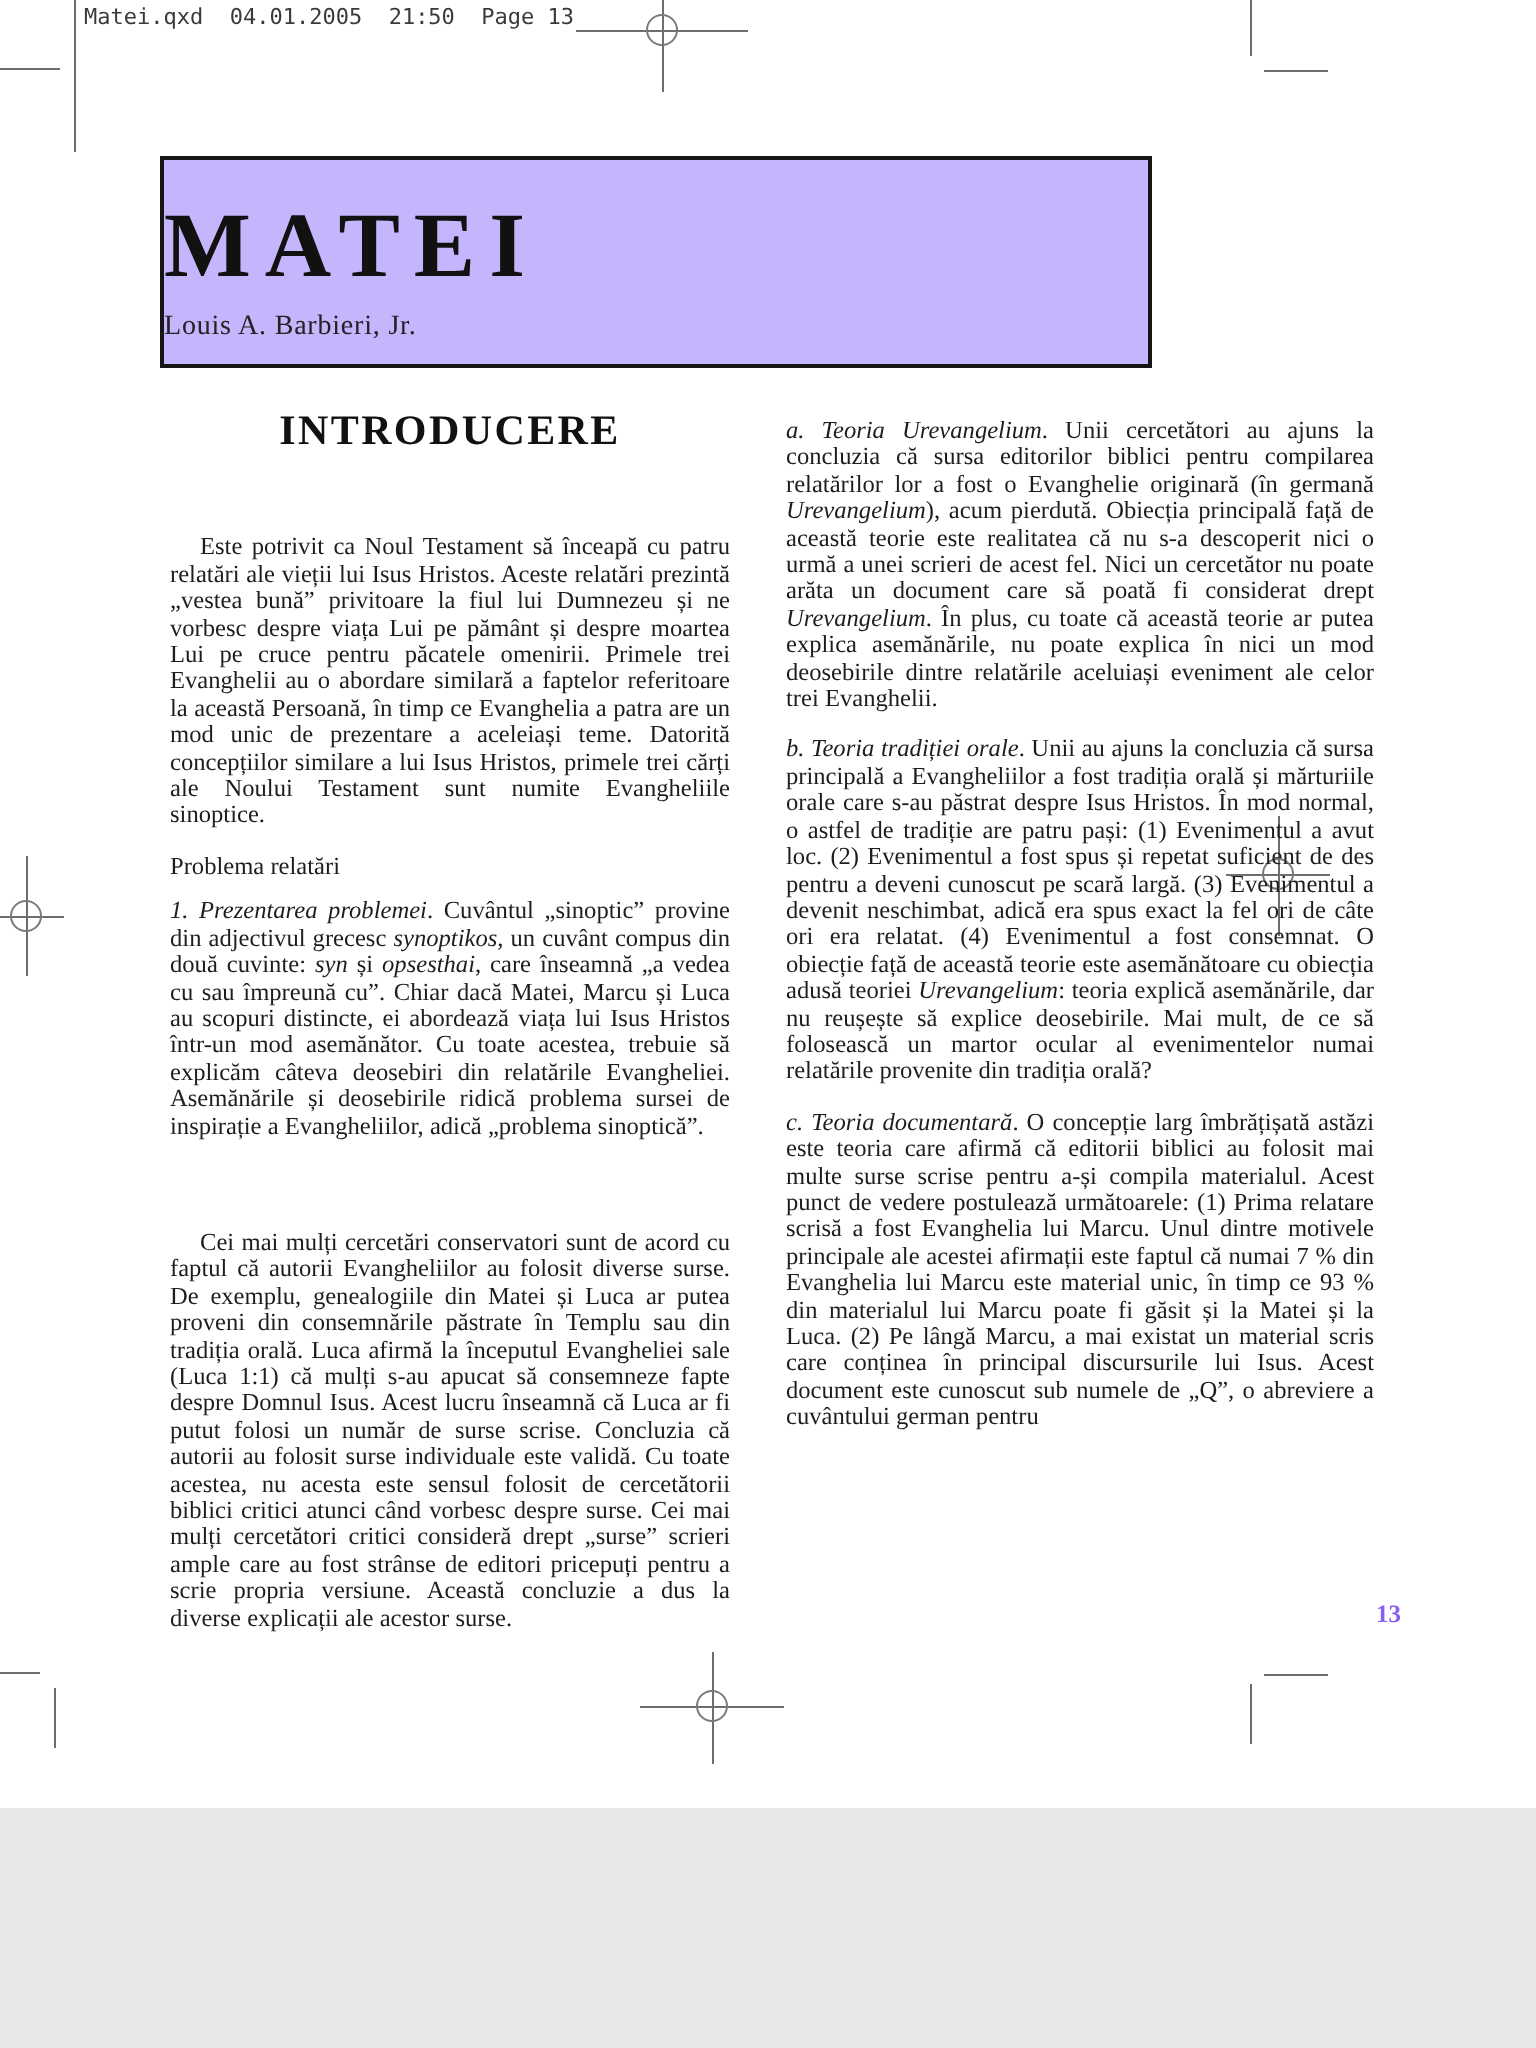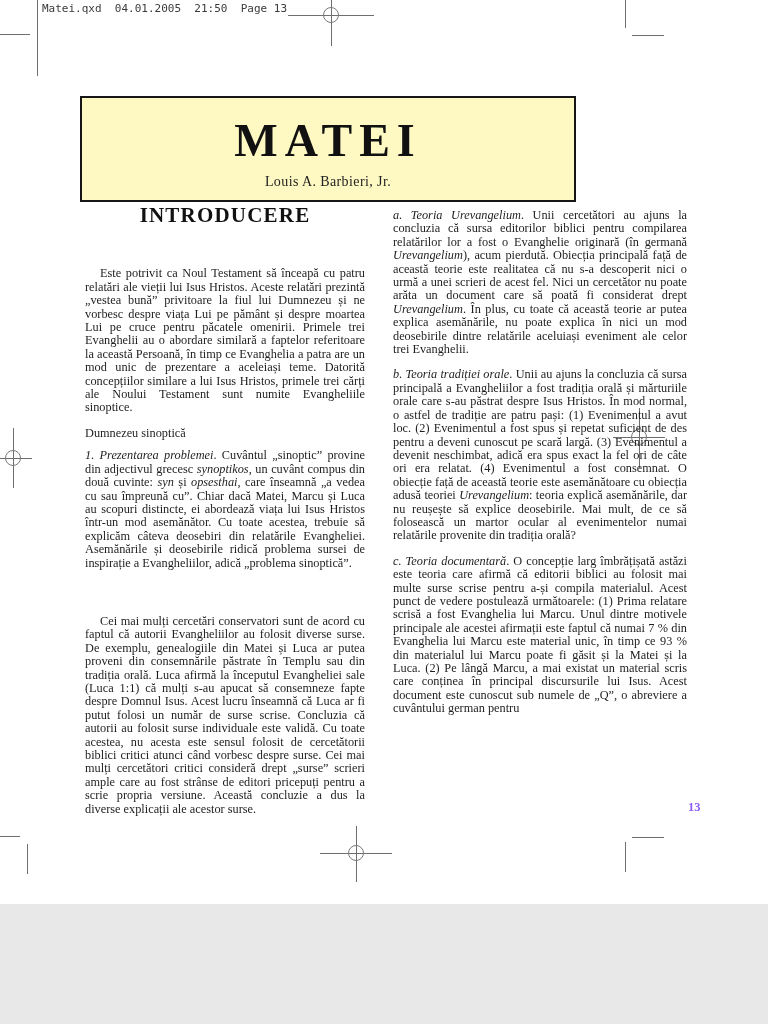--- a/index.html
+++ b/index.html
@@ -7,22 +7,22 @@
         font-family:"Liberation Serif",serif;color:#1d1d1d;}
   
   .header-line{position:absolute;left:42px;top:2px;font-family:"DejaVu Sans Mono",monospace;
         font-size:11px;color:#3a3a3a;white-space:pre;}
   
   .cm{position:absolute;background:#6e6e6e;}
   
   .reg-c{position:absolute;width:16px;height:16px;border:1px solid #7a7a7a;border-radius:50%;
         background:transparent;box-sizing:border-box;}
   
-  .title-box{position:absolute;left:80px;top:96px;width:496px;height:106px;
-        border:2px solid #161616;box-sizing:border-box;text-align:center;background:#fef9c3;}
+  .title-box{position:absolute;left:80px;top:78px;width:496px;height:106px;
+        border:2px solid #161616;box-sizing:border-box;text-align:left;background:#c4b5fd;}
   .title-box h1{margin:16px 0 0 0;font-size:46px;font-weight:bold;letter-spacing:7px;color:#111;}
   .title-box .author{margin-top:7px;font-size:14px;letter-spacing:0.4px;color:#222;}
   
   .columns{position:absolute;left:85px;top:209px;width:602px;display:flex;}
   .col{font-size:12.3px;line-height:13.4px;text-align:justify;color:#1d1d1d;}
   .col.left{width:280px;margin-right:28px;}
   .col.right{width:294px;}
   .col-heading{text-align:center;font-weight:bold;font-size:21px;letter-spacing:1.2px;
         margin:0 0 10px 0;color:#111;}
   .subhead{margin:12px 0 9px 0;}
@@ -67,21 +67,21 @@
 
   <div class="title-box">
     <h1>MATEI</h1>
     <div class="author">Louis A. Barbieri, Jr.</div>
   </div>
 
   <div class="columns">
     <div class="col left">
         <div class="col-heading">INTRODUCERE</div>
         <p class="para indent"><span>Este potrivit ca Noul Testament să înceapă cu patru relatări ale vieții lui Isus Hristos. Aceste relatări prezintă „vestea bună” privitoare la fiul lui Dumnezeu și ne vorbesc despre viața Lui pe pământ și despre moartea Lui pe cruce pentru păcatele omenirii. Primele trei Evanghelii au o abordare similară a faptelor referitoare la această Persoană, în timp ce Evanghelia a patra are un mod unic de prezentare a aceleiași teme. Datorită concepțiilor similare a lui Isus Hristos, primele trei cărți ale Noului Testament sunt numite Evangheliile sinoptice.</span></p>
-        <div class="subhead">Dumnezeu sinoptică</div>
+        <div class="subhead">Problema relatări</div>
         <p class="para"><i>1. Prezentarea problemei</i><span>. Cuvântul „sinoptic” provine din adjectivul grecesc </span><i>synoptikos</i><span>, un cuvânt compus din două cuvinte: </span><i>syn</i><span> și </span><i>opsesthai</i><span>, care înseamnă „a vedea cu sau împreună cu”. Chiar dacă Matei, Marcu și Luca au scopuri distincte, ei abordează viața lui Isus Hristos într-un mod asemănător. Cu toate acestea, trebuie să explicăm câteva deosebiri din relatările Evangheliei. Asemănările și deosebirile ridică problema sursei de inspirație a Evangheliilor, adică „problema sinoptică”.</span></p>
         <p class="para indent"><span>Cei mai mulți cercetări conservatori sunt de acord cu faptul că autorii Evangheliilor au folosit diverse surse. De exemplu, genealogiile din Matei și Luca ar putea proveni din consemnările păstrate în Templu sau din tradiția orală. Luca afirmă la începutul Evangheliei sale (Luca 1:1) că mulți s-au apucat să consemneze fapte despre Domnul Isus. Acest lucru înseamnă că Luca ar fi putut folosi un număr de surse scrise. Concluzia că autorii au folosit surse individuale este validă. Cu toate acestea, nu acesta este sensul folosit de cercetătorii biblici critici atunci când vorbesc despre surse. Cei mai mulți cercetători critici consideră drept „surse” scrieri ample care au fost strânse de editori pricepuți pentru a scrie propria versiune. Această concluzie a dus la diverse explicații ale acestor surse.</span></p>
       </div>
     <div class="col right">
         <p class="para"><i>a. Teoria Urevangelium</i><span>. Unii cercetători au ajuns la concluzia că sursa editorilor biblici pentru compilarea relatărilor lor a fost o Evanghelie originară (în germană </span><i>Urevangelium</i><span>), acum pierdută. Obiecția principală față de această teorie este realitatea că nu s-a descoperit nici o urmă a unei scrieri de acest fel. Nici un cercetător nu poate arăta un document care să poată fi considerat drept </span><i>Urevangelium</i><span>. În plus, cu toate că această teorie ar putea explica asemănările, nu poate explica în nici un mod deosebirile dintre relatările aceluiași eveniment ale celor trei Evanghelii.</span></p>
         <p class="para gap"><i>b. Teoria tradiției orale</i><span>. Unii au ajuns la concluzia că sursa principală a Evangheliilor a fost tradiția orală și mărturiile orale care s-au păstrat despre Isus Hristos. În mod normal, o astfel de tradiție are patru pași: (1) Evenimentul a avut loc. (2) Evenimentul a fost spus și repetat suficient de des pentru a deveni cunoscut pe scară largă. (3) Evenimentul a devenit neschimbat, adică era spus exact la fel ori de câte ori era relatat. (4) Evenimentul a fost consemnat. O obiecție față de această teorie este asemănătoare cu obiecția adusă teoriei </span><i>Urevangelium</i><span>: teoria explică asemănările, dar nu reușește să explice deosebirile. Mai mult, de ce să folosească un martor ocular al evenimentelor numai relatările provenite din tradiția orală?</span></p>
         <p class="para gap"><i>c. Teoria documentară</i><span>. O concepție larg îmbrățișată astăzi este teoria care afirmă că editorii biblici au folosit mai multe surse scrise pentru a-și compila materialul. Acest punct de vedere postulează următoarele: (1) Prima relatare scrisă a fost Evanghelia lui Marcu. Unul dintre motivele principale ale acestei afirmații este faptul că numai 7 % din Evanghelia lui Marcu este material unic, în timp ce 93 % din materialul lui Marcu poate fi găsit și la Matei și la Luca. (2) Pe lângă Marcu, a mai existat un material scris care conținea în principal discursurile lui Isus. Acest document este cunoscut sub numele de „Q”, o abreviere a cuvântului german pentru</span></p>
       </div>
   </div>
 

